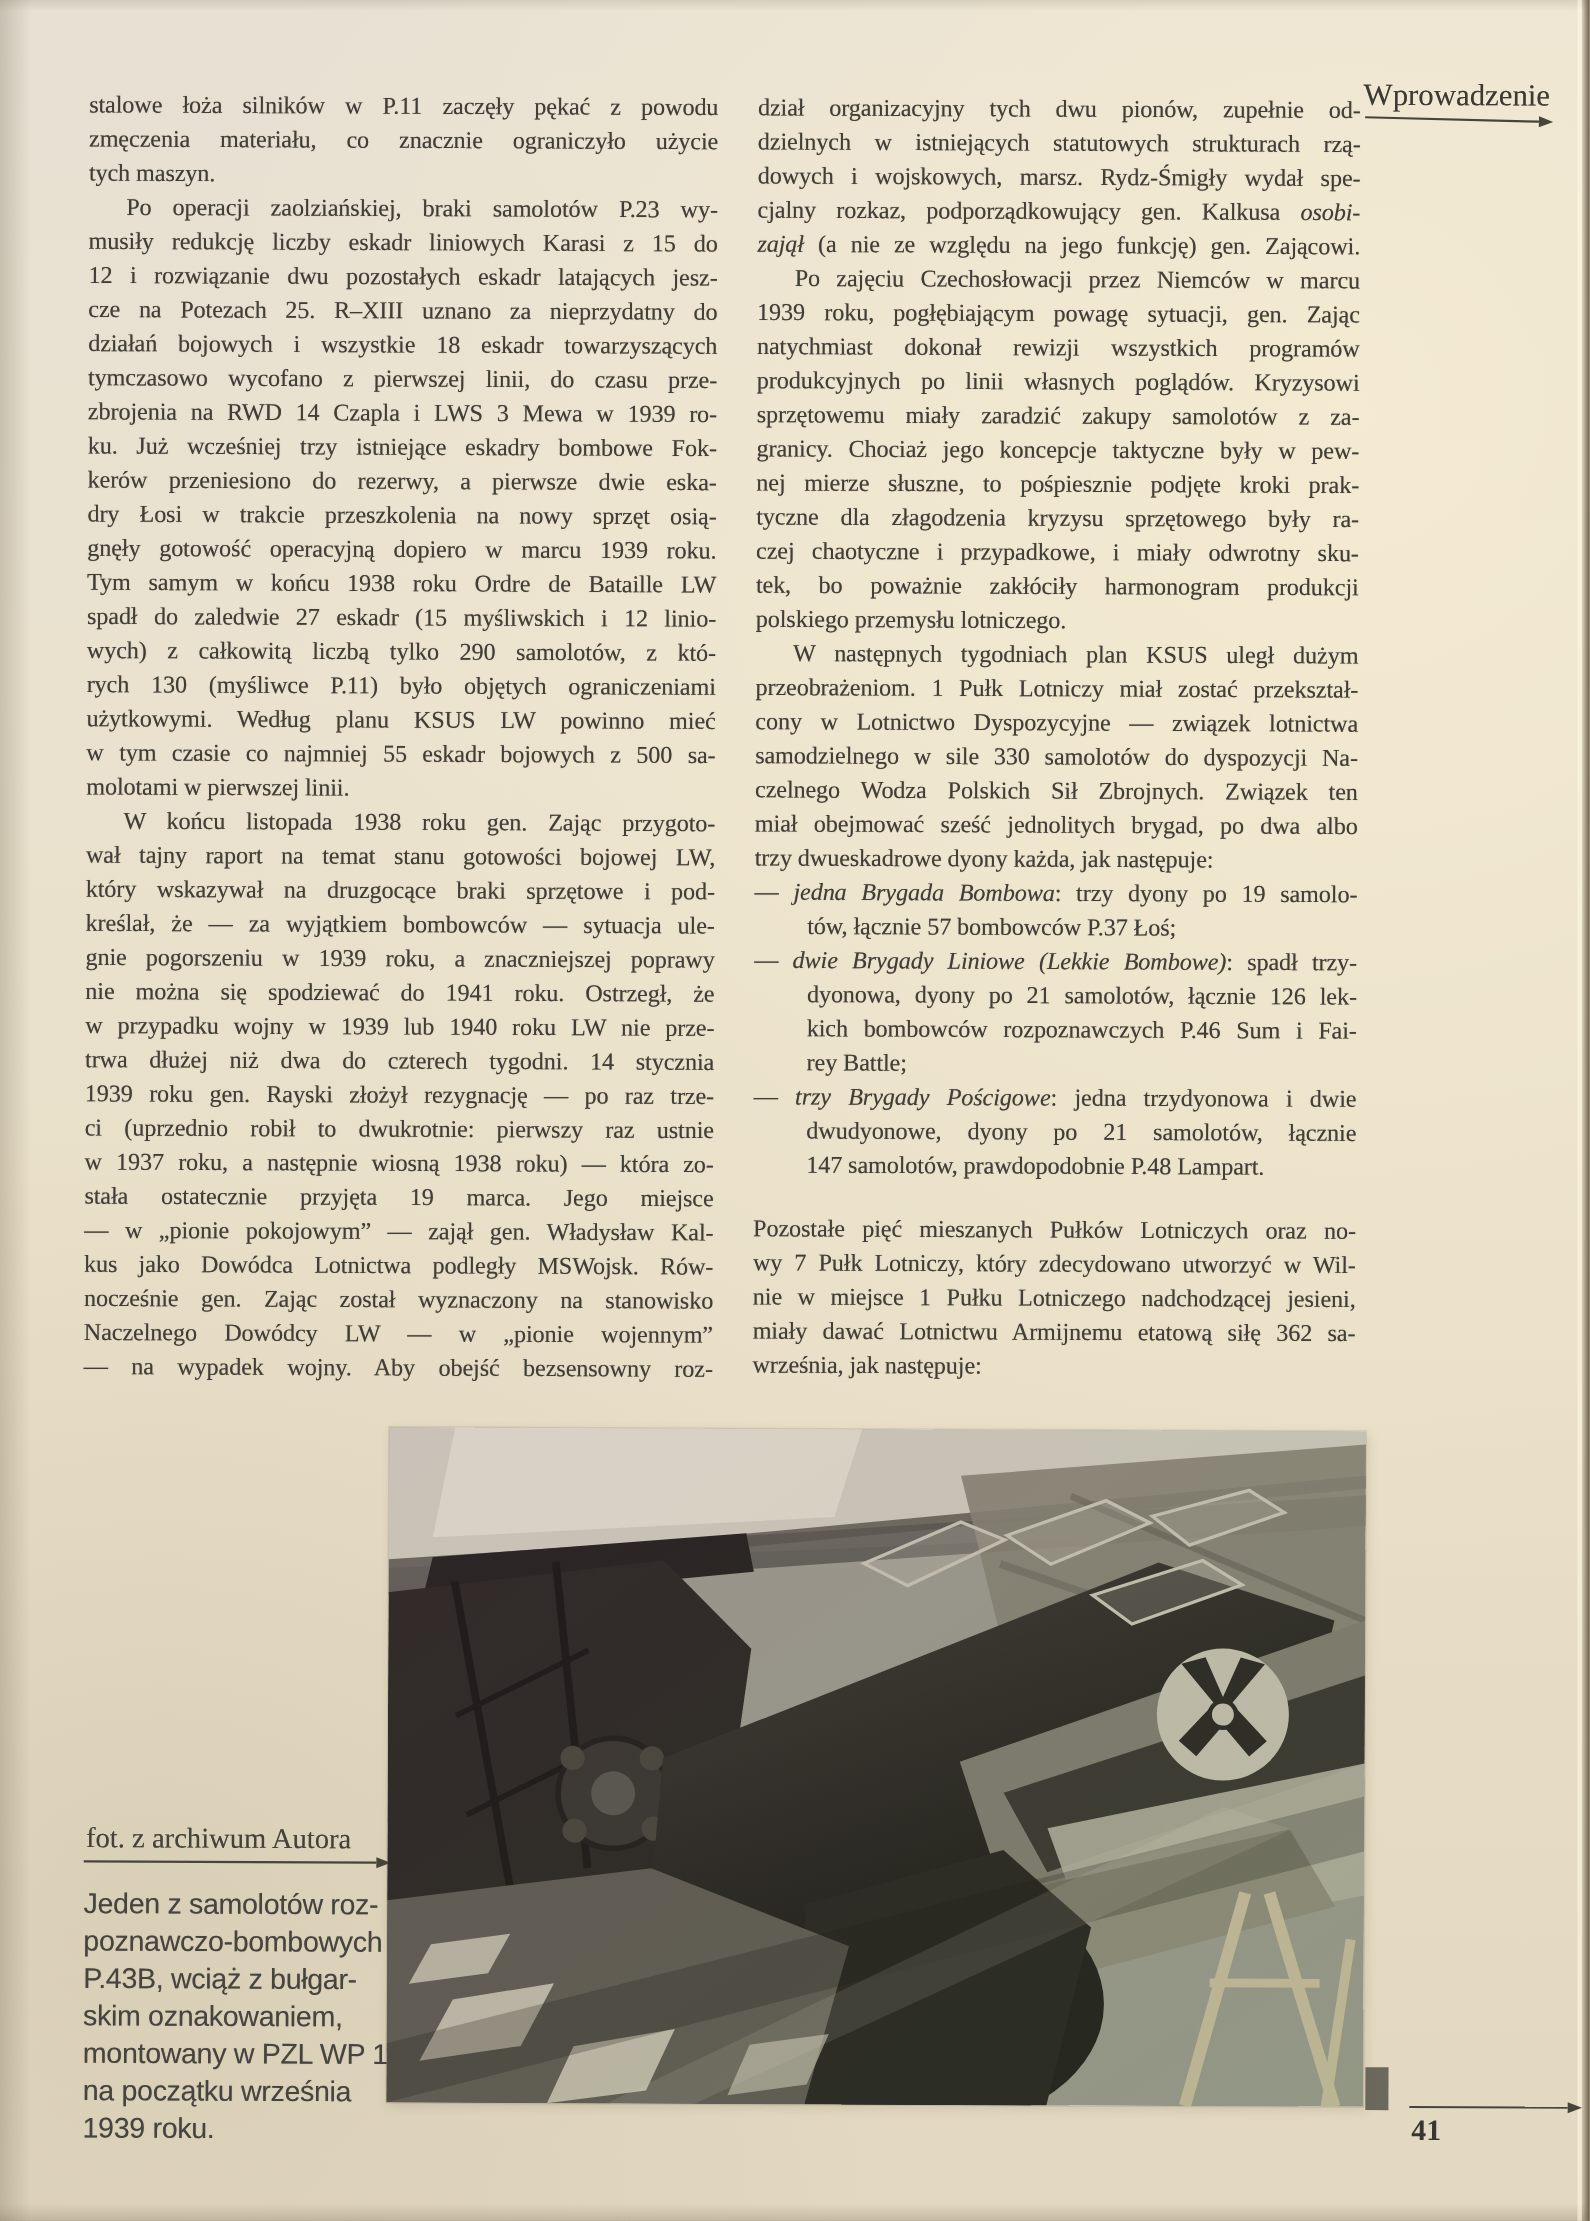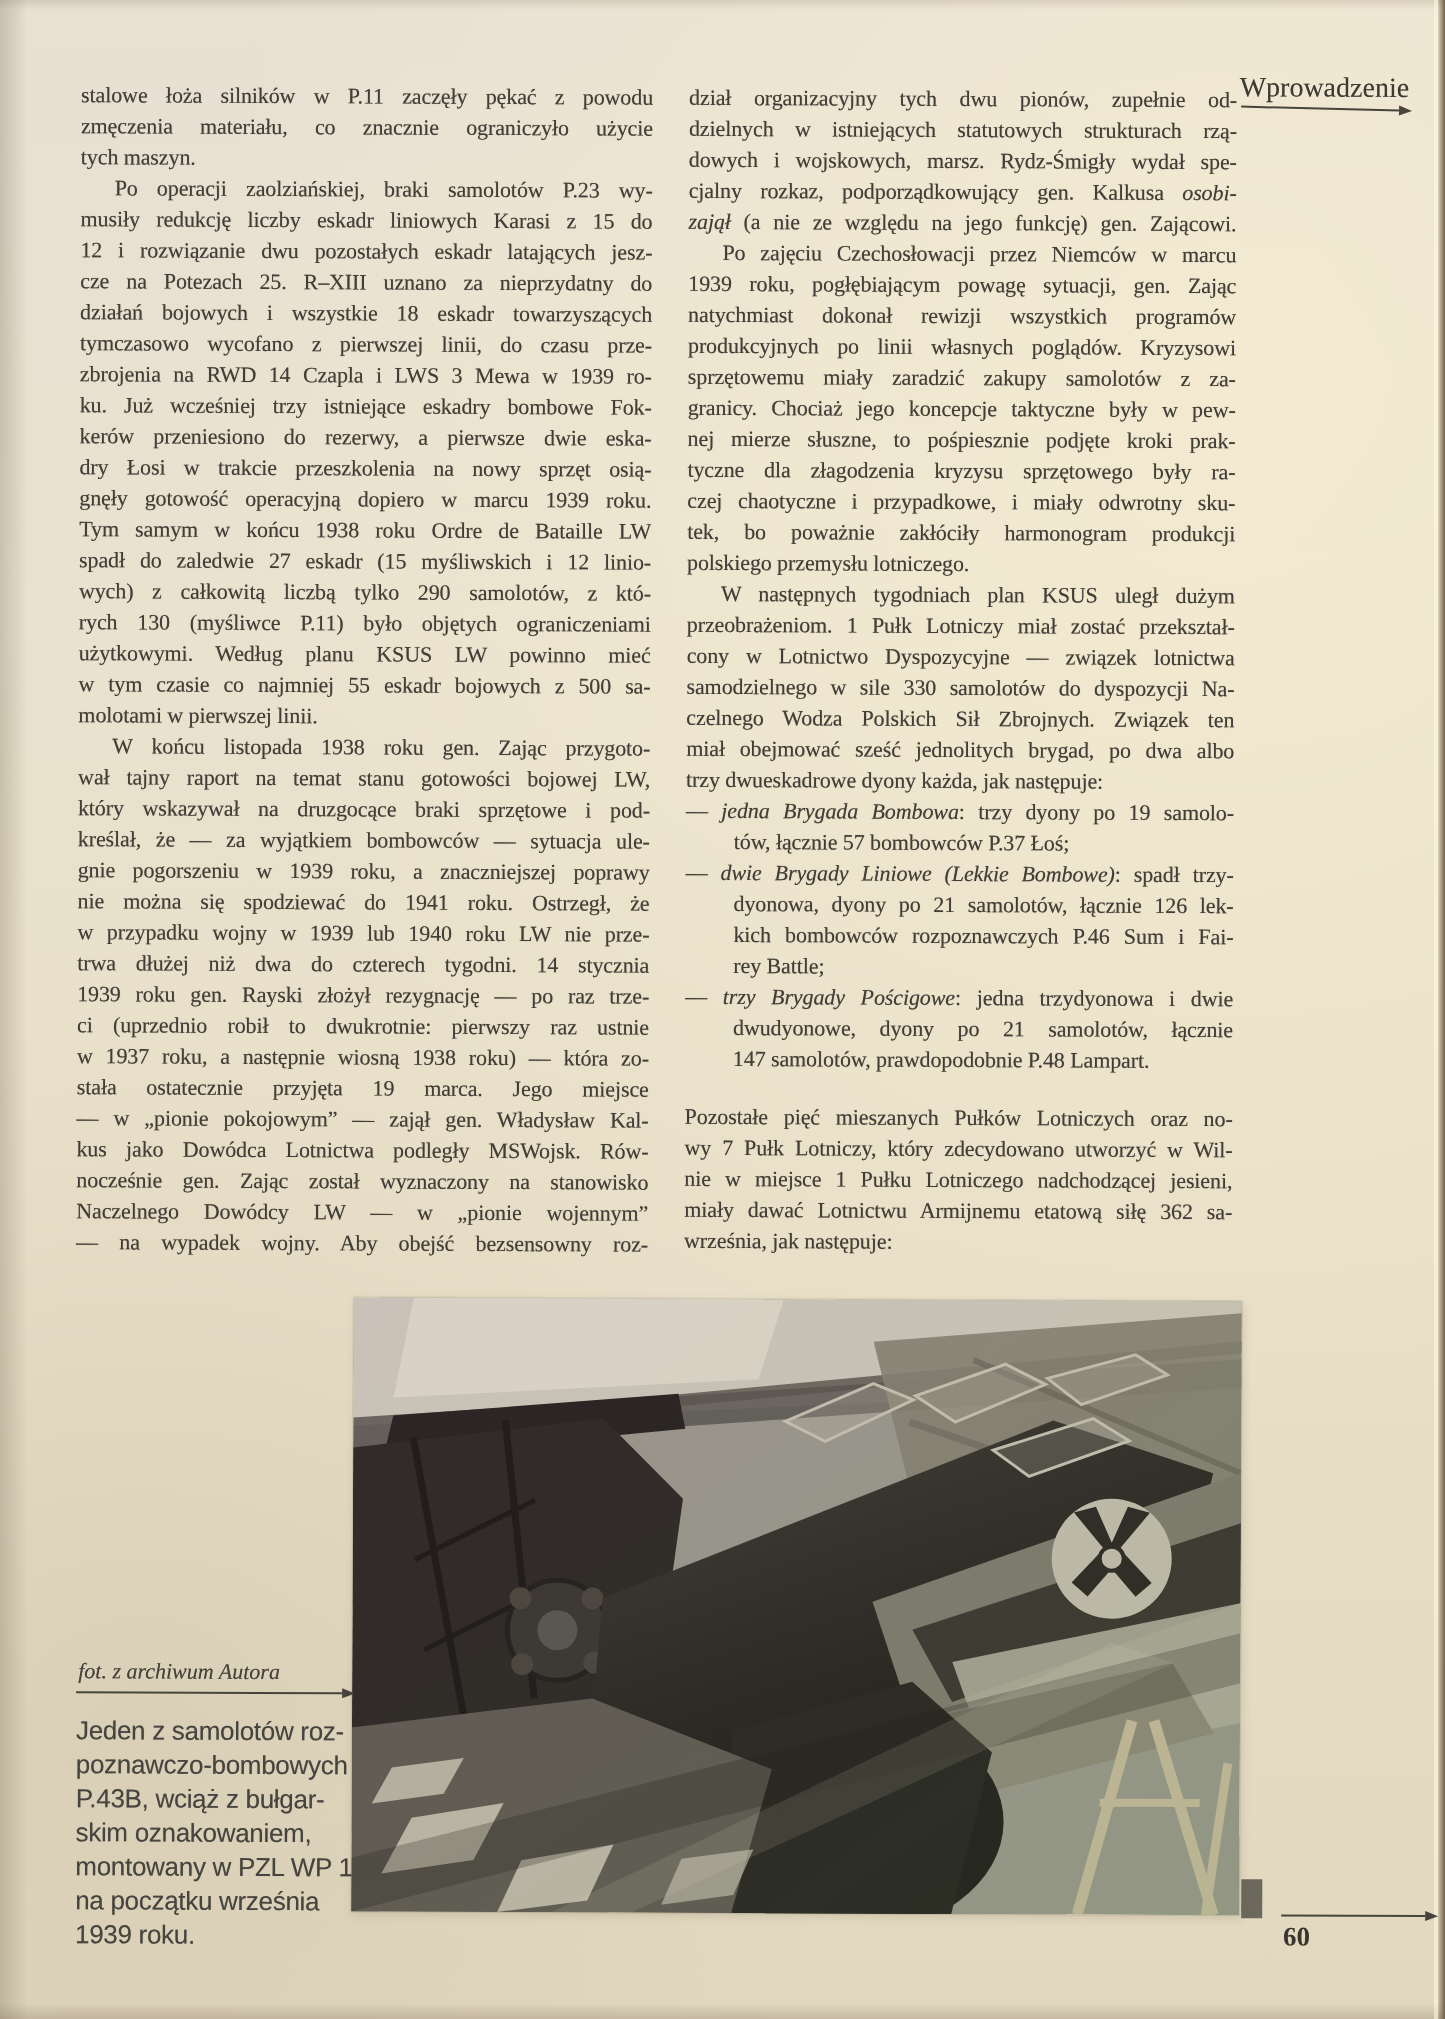--- a/index.html
+++ b/index.html
@@ -33,21 +33,21 @@
 
   .hdr{position:absolute;left:1186px;top:70px;width:220px;text-align:right;
     font-size:28px;line-height:30px;color:#3c3a33;text-shadow:0 0 .6px rgba(60,58,51,.5);}
   .rule{position:absolute;height:2px;background:#47443c;}
   .rule .arrowhead{position:absolute;right:-13px;top:-4px;width:0;height:0;
     border-left:13px solid #47443c;border-top:5px solid transparent;border-bottom:5px solid transparent;}
   #hdr-rule{left:1238px;top:105px;width:158px;transform:rotate(1.2deg);}
   #credit-rule{left:80px;top:1694px;width:266px;height:2px;}
   #pn-rule{left:1286px;top:1912px;width:144px;}
 
-  .credit{position:absolute;left:82px;top:1660px;font-style:italic;font-size:22px;
+  .credit{position:absolute;left:82px;top:1660px;font-size:26px;
     line-height:28px;color:#45423a;text-shadow:0 0 .6px rgba(62,57,47,.5);}
   .caption{position:absolute;left:80px;top:1716px;width:286px;
     font-family:"Liberation Sans",sans-serif;font-size:26px;line-height:34px;
     color:#46443f;letter-spacing:-.3px;text-shadow:0 0 .7px rgba(70,68,63,.45);}
   .pn{position:absolute;left:1288px;top:1918px;font-weight:bold;font-size:27px;
     line-height:32px;color:#38362e;}
 
   .photo{position:absolute;left:356px;top:1299px;width:888px;height:614px;
     box-shadow:0 0 0 1px rgba(80,70,50,.12), 2px 3px 10px rgba(80,70,50,.15);}
   .photo svg{display:block;width:100%;height:100%;}
@@ -232,16 +232,16 @@
         <polygon points="200,614 760,342 822,362 280,614" fill="rgba(236,230,206,0.12)"></polygon>
         <rect width="888" height="614" fill="url(#gTint)"></rect>
       </svg>
     </div>
 
     <div class="photo-corner"></div>
 
     <div class="rule" id="pn-rule">
       <span class="arrowhead"></span>
     </div>
-    <div class="pn">60</div>
+    <div class="pn">41</div>
 
   </div>
 </div>
 
 </body></html>

